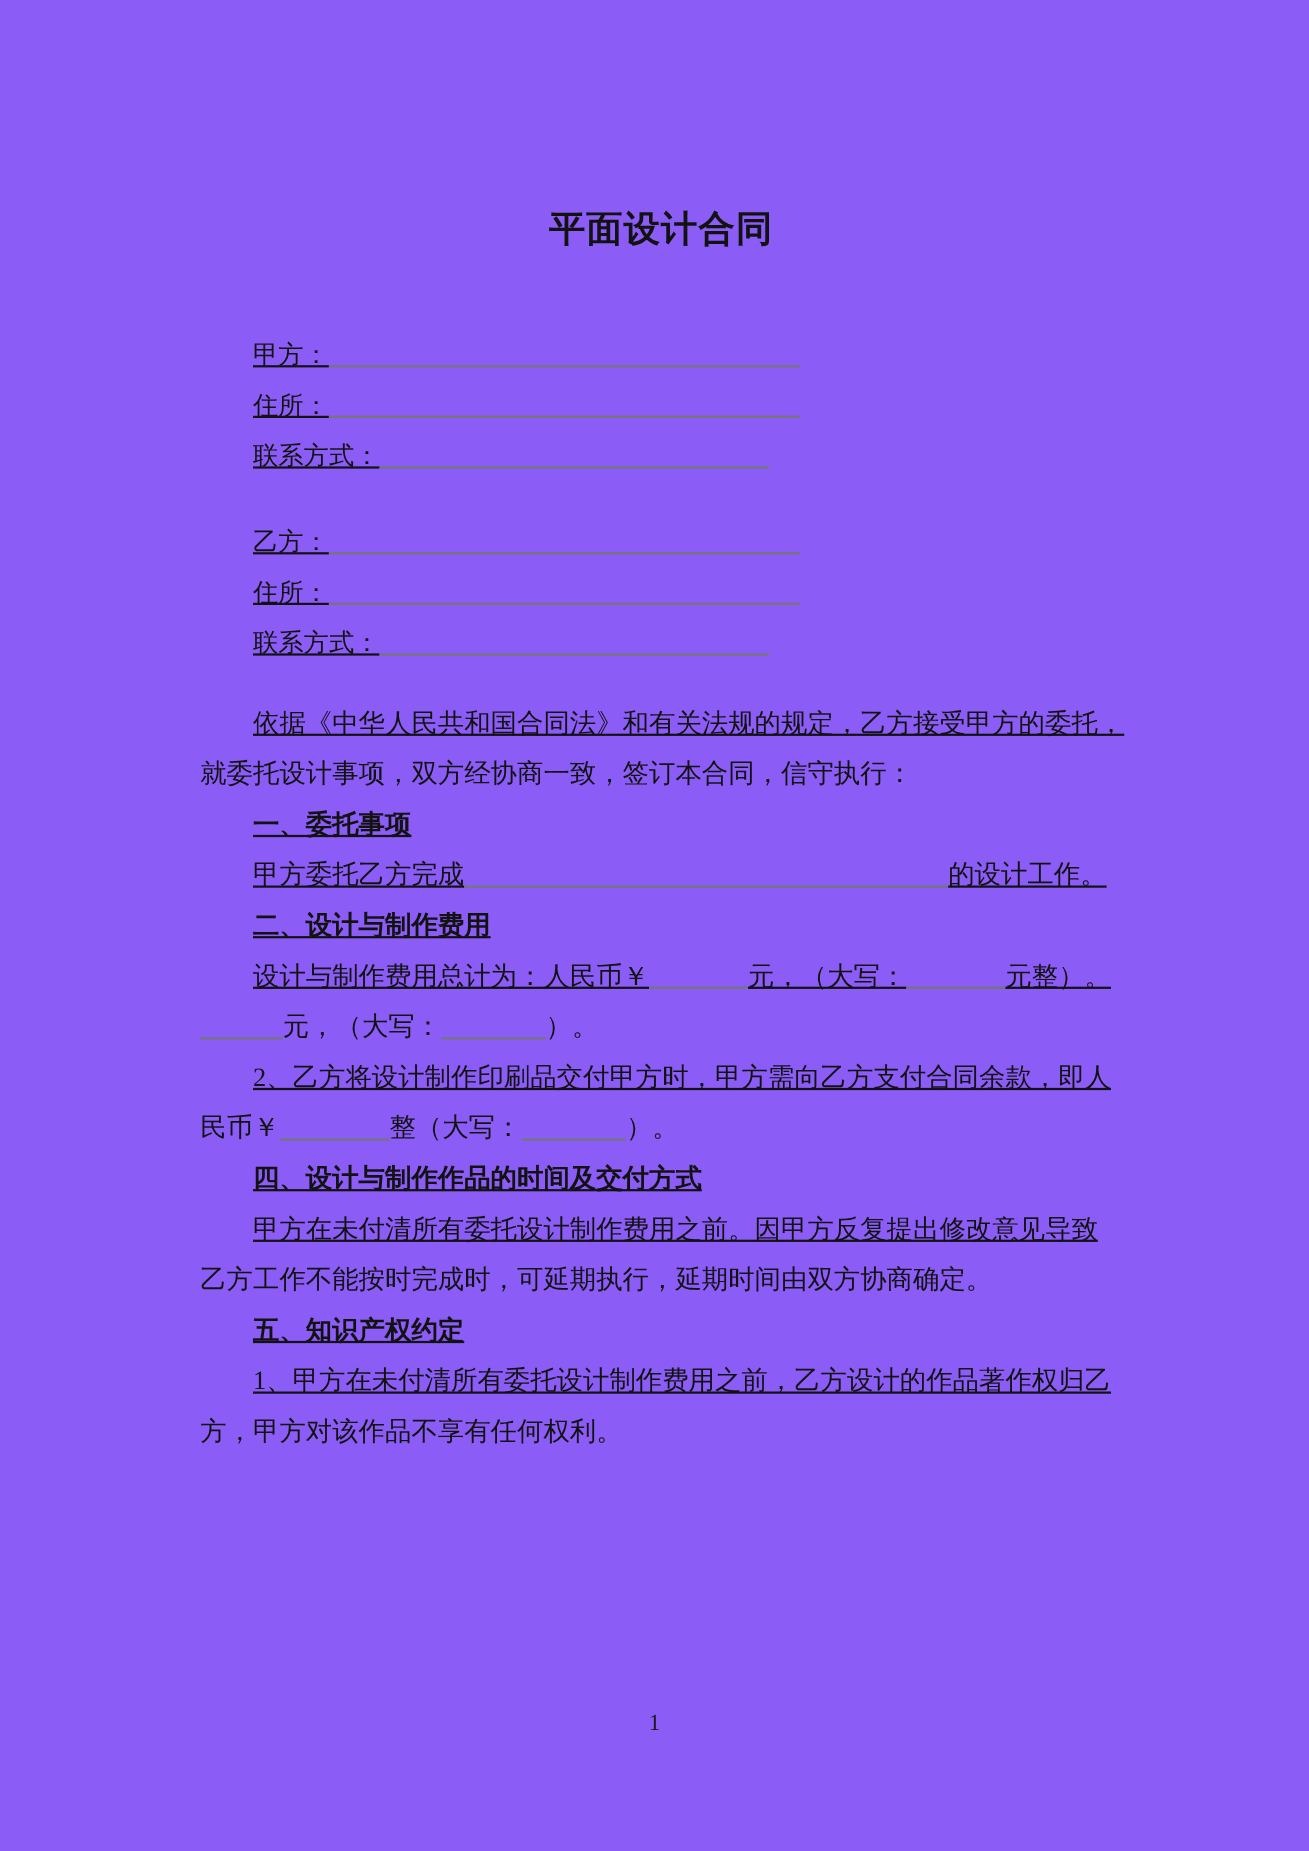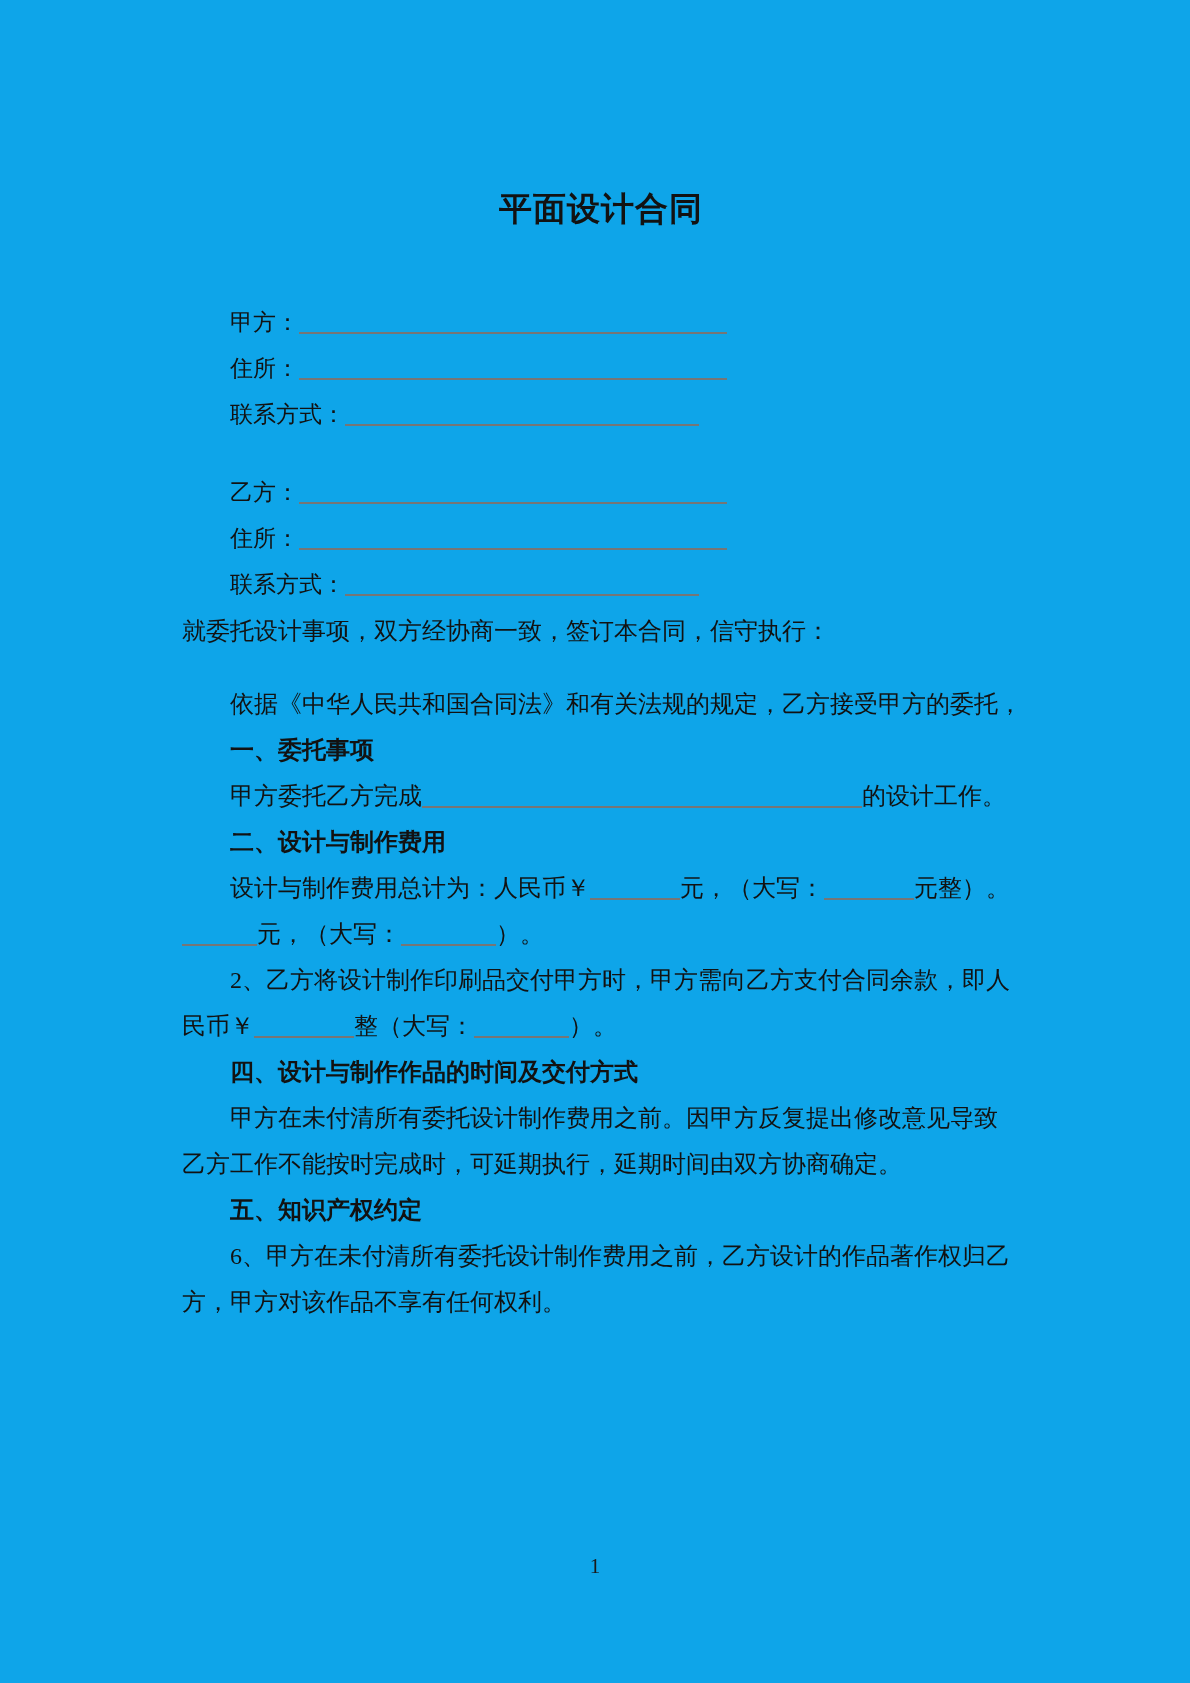--- a/index.html
+++ b/index.html
@@ -4,21 +4,21 @@
 <style>
   html, body {
     margin: 0;
     padding: 0;
     background: #ffffff;
   }
   .page {
     position: relative;
     width: 1190px;
     height: 1683px;
-    background: #0ea5e9;
+    background: #8b5cf6;
     overflow: hidden;
     color: #121212;
     font-family: "Liberation Serif", serif;
   }
   .doc {
     position: absolute;
     left: 182px;
     top: 187px;
     width: 880px;
   }
@@ -39,20 +39,21 @@
     line-height: 46px;
     font-size: 24px;
     white-space: nowrap;
     overflow: visible;
   }
   .line.field {
     font-size: 23px;
   }
   .line.indent {
     padding-left: 48px;
+    text-decoration: underline;
   }
   .line.heading {
     font-weight: 700;
     font-family: "Liberation Sans", sans-serif;
   }
   .blank {
     display: inline-block;
     height: 0;
     border-bottom: 2px solid #767676;
     vertical-align: -4px;
@@ -74,31 +75,31 @@
 <div class="page">
   <div class="doc">
     <h1 class="title">平面设计合同</h1>
     <div class="content" id="lines-root">
         <div class="line field indent"><span>甲方：</span><span class="blank" style="width: 428px;"></span></div>
         <div class="line field indent"><span>住所：</span><span class="blank" style="width: 428px;"></span></div>
         <div class="line field indent"><span>联系方式：</span><span class="blank" style="width: 354px;"></span></div>
         <div class="line field indent" style="margin-top: 32px;"><span>乙方：</span><span class="blank" style="width: 428px;"></span></div>
         <div class="line field indent"><span>住所：</span><span class="blank" style="width: 428px;"></span></div>
         <div class="line field indent"><span>联系方式：</span><span class="blank" style="width: 354px;"></span></div>
+        <div class="line body indent" style="margin-top: 27px;"><span>依据《中华人民共和国合同法》和有关法规的规定，乙方接受甲方的委托，</span></div>
         <div class="line body"><span>就委托设计事项，双方经协商一致，签订本合同，信守执行：</span></div>
-        <div class="line body indent" style="margin-top: 27px;"><span>依据《中华人民共和国合同法》和有关法规的规定，乙方接受甲方的委托，</span></div>
         <div class="line heading indent"><span>一、委托事项</span></div>
         <div class="line body indent"><span>甲方委托乙方完成</span><span class="blank" style="width: 440px;"></span><span>的设计工作。</span></div>
         <div class="line heading indent"><span>二、设计与制作费用</span></div>
         <div class="line body indent"><span>设计与制作费用总计为：人民币￥</span><span class="blank" style="width: 90px;"></span><span>元，（大写：</span><span class="blank" style="width: 90px;"></span><span>元整）。</span></div>
         <div class="line body"><span class="blank" style="width: 75px;"></span><span>元，（大写：</span><span class="blank" style="width: 95px;"></span><span>）。</span></div>
         <div class="line body indent"><span>2、乙方将设计制作印刷品交付甲方时，甲方需向乙方支付合同余款，即人</span></div>
         <div class="line body"><span>民币￥</span><span class="blank" style="width: 100px;"></span><span>整（大写：</span><span class="blank" style="width: 95px;"></span><span>）。</span></div>
         <div class="line heading indent"><span>四、设计与制作作品的时间及交付方式</span></div>
         <div class="line body indent"><span>甲方在未付清所有委托设计制作费用之前。因甲方反复提出修改意见导致</span></div>
         <div class="line body"><span>乙方工作不能按时完成时，可延期执行，延期时间由双方协商确定。</span></div>
         <div class="line heading indent"><span>五、知识产权约定</span></div>
-        <div class="line body indent"><span>6、甲方在未付清所有委托设计制作费用之前，乙方设计的作品著作权归乙</span></div>
+        <div class="line body indent"><span>1、甲方在未付清所有委托设计制作费用之前，乙方设计的作品著作权归乙</span></div>
         <div class="line body"><span>方，甲方对该作品不享有任何权利。</span></div>
       </div>
   </div>
   <div class="footer">1</div>
 </div>
 
 </body></html>

